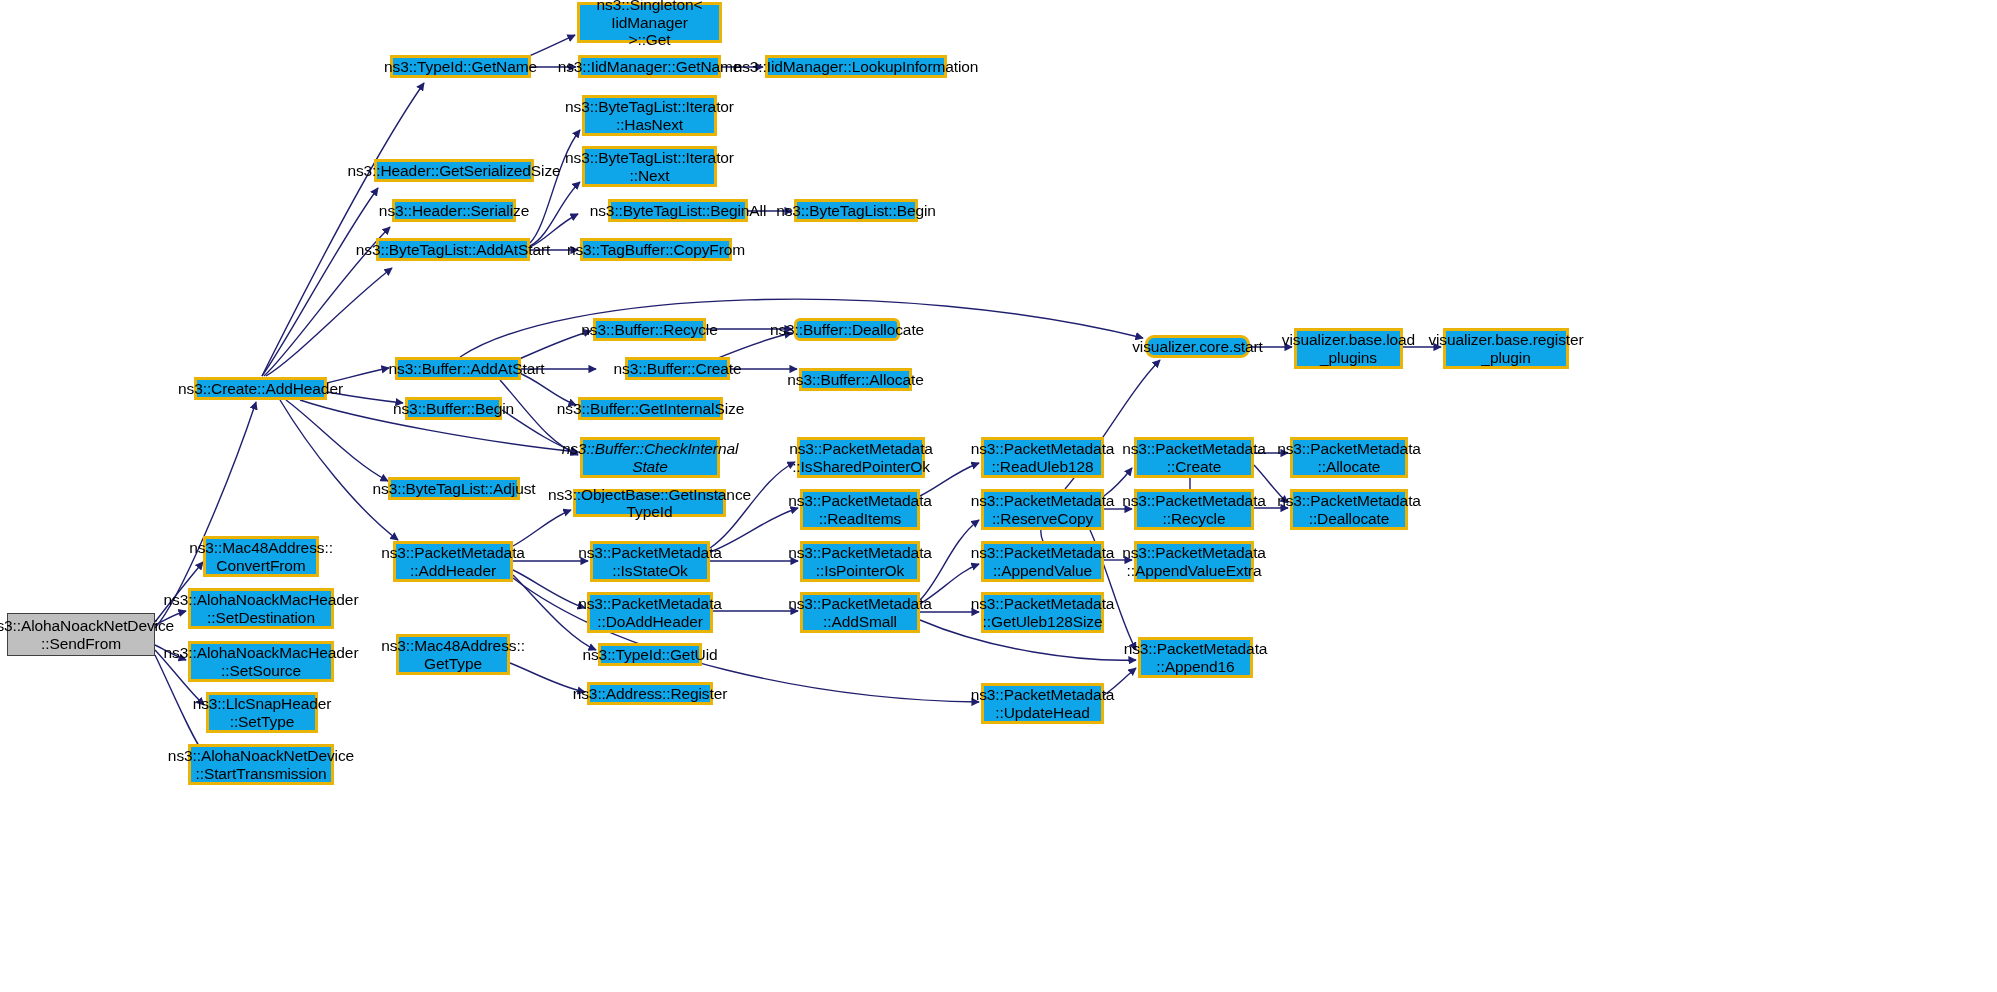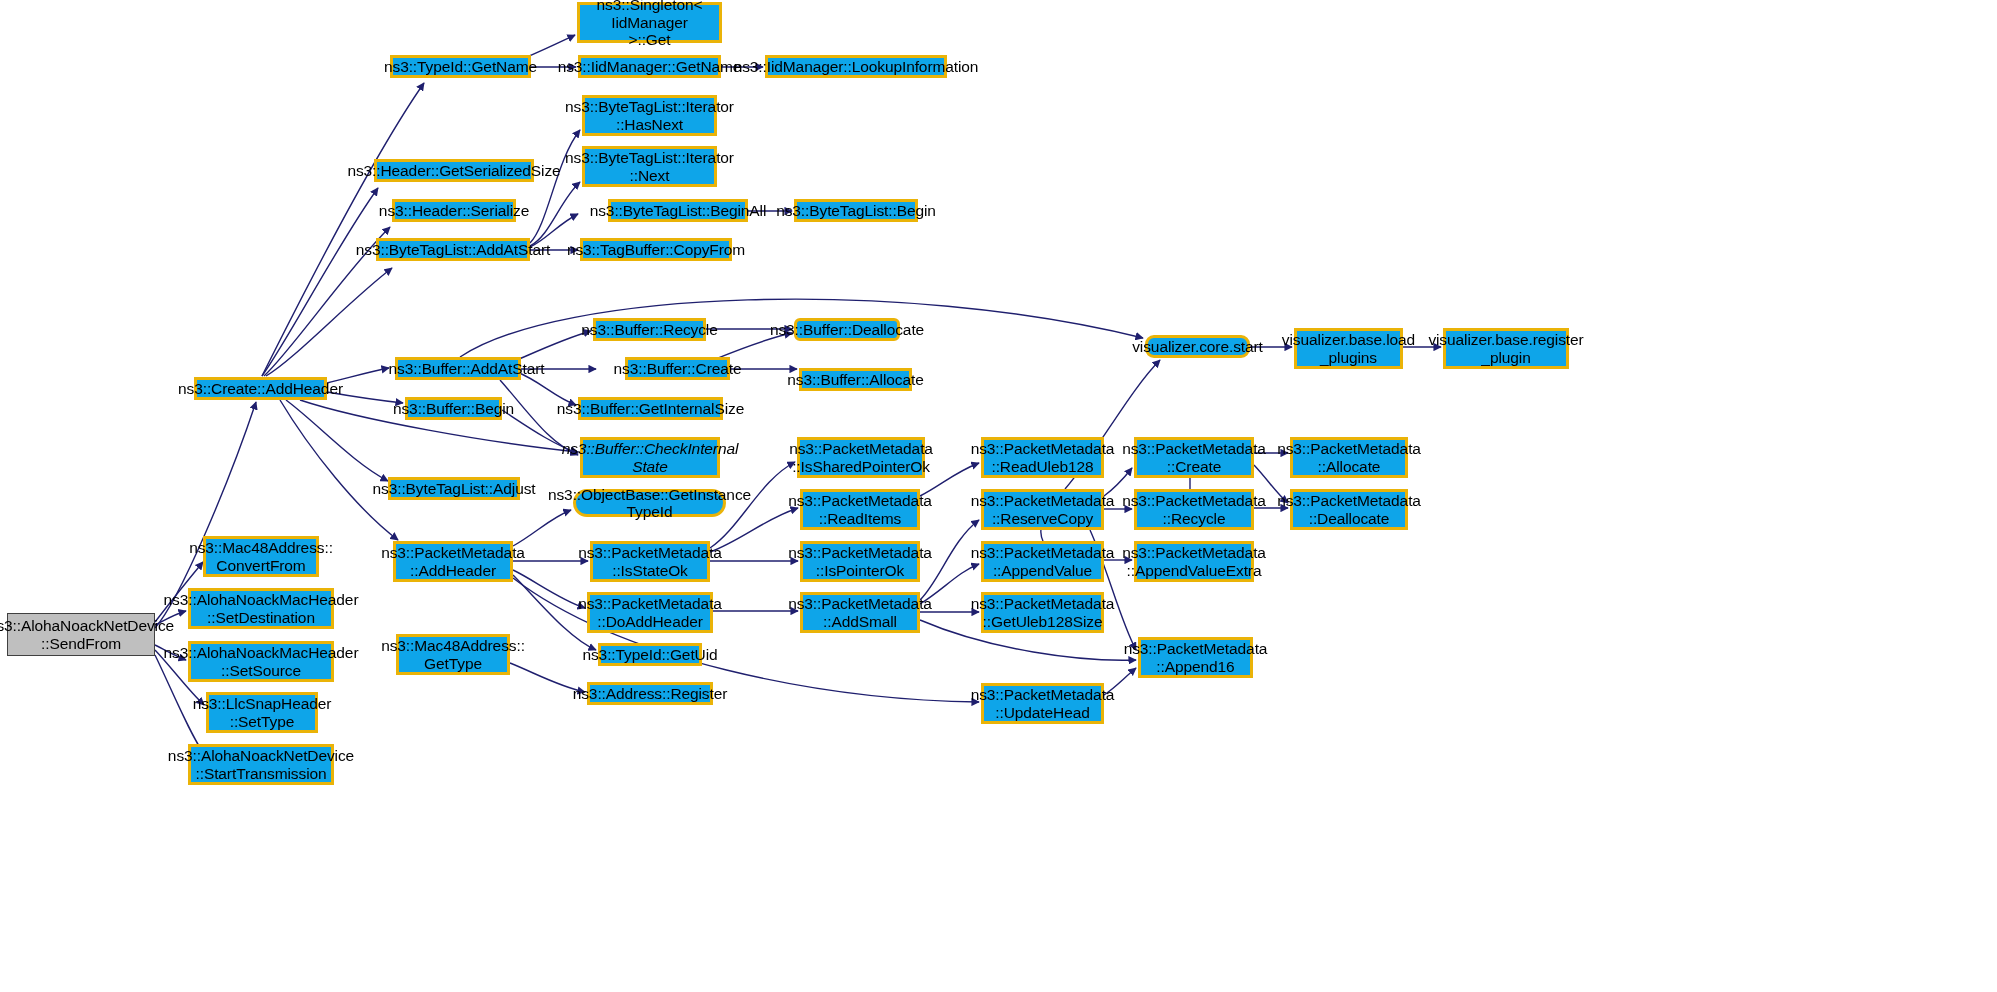--- a/index.html
+++ b/index.html
@@ -150,21 +150,21 @@
 ::HasNext</div>
       <div class="node" style="left: 582px; top: 146px; width: 135px; height: 41px;">ns3::ByteTagList::Iterator
 ::Next</div>
       <div class="node" style="left: 580px; top: 199px; width: 140px; height: 23px; margin-left: 28px;">ns3::ByteTagList::BeginAll</div>
       <div class="node" style="left: 580px; top: 238px; width: 152px; height: 23px;">ns3::TagBuffer::CopyFrom</div>
       <div class="node" style="left: 593px; top: 318px; width: 113px; height: 23px;">ns3::Buffer::Recycle</div>
       <div class="node" style="left: 598px; top: 357px; width: 105px; height: 23px; margin-left: 27px;">ns3::Buffer::Create</div>
       <div class="node" style="left: 578px; top: 397px; width: 145px; height: 23px;">ns3::Buffer::GetInternalSize</div>
       <div class="node" style="left: 580px; top: 437px; width: 140px; height: 41px; font-style: italic;">ns3::Buffer::CheckInternal
 State</div>
-      <div class="node" style="left: 573px; top: 489px; width: 153px; height: 28px; border-radius: 16px;">ns3::ObjectBase::GetInstance
+      <div class="node" style="left: 573px; top: 489px; width: 153px; height: 28px;">ns3::ObjectBase::GetInstance
 TypeId</div>
       <div class="node" style="left: 590px; top: 541px; width: 120px; height: 41px;">ns3::PacketMetadata
 ::IsStateOk</div>
       <div class="node" style="left: 587px; top: 592px; width: 126px; height: 41px;">ns3::PacketMetadata
 ::DoAddHeader</div>
       <div class="node" style="left: 598px; top: 643px; width: 104px; height: 23px;">ns3::TypeId::GetUid</div>
       <div class="node" style="left: 587px; top: 682px; width: 126px; height: 23px;">ns3::Address::Register</div>
       <div class="node" style="left: 794px; top: 318px; width: 106px; height: 23px; border-radius: 6px;">ns3::Buffer::Deallocate</div>
       <div class="node" style="left: 799px; top: 368px; width: 113px; height: 23px;">ns3::Buffer::Allocate</div>
       <div class="node" style="left: 797px; top: 437px; width: 128px; height: 41px;">ns3::PacketMetadata

